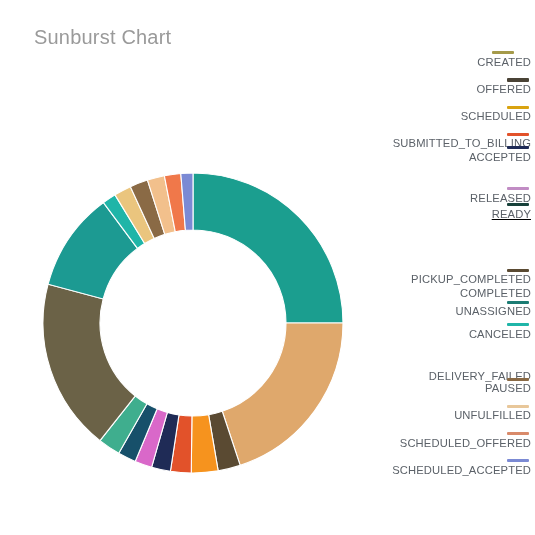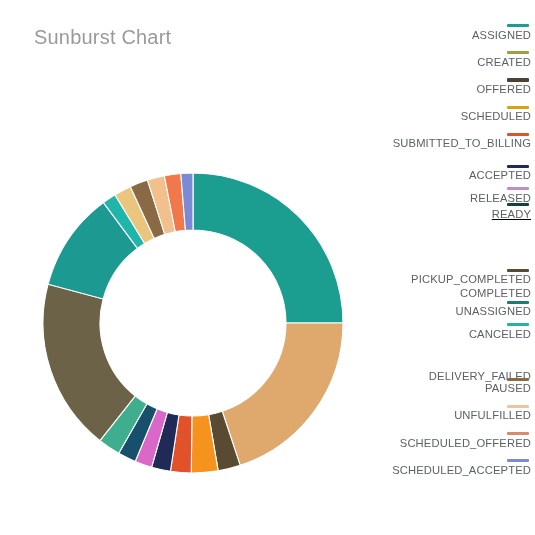--- a/index.html
+++ b/index.html
@@ -145,41 +145,37 @@
             <title>SCHEDULED_OFFERED</title>
           </path>
           <path d="M 138.79619879982124 1.497266793324087 A 150 150 0 0 1 150.99999999999997 1 L 150.99999999999997 58 A 93 93 0 0 0 143.43364325588917 58.30830541186094 Z" fill="#7b8ad4" class="donut-slice">
             <title>SCHEDULED_ACCEPTED</title>
           </path>
         </g>
     </svg>
   </div>
 
   <div id="legend">
-      <div class="legend-item" style="top: 10px;">
-        <span class="legend-swatch" style="background: rgb(27, 158, 143);"></span>
-        <span class="legend-label">ASSIGNED</span>
-      </div>
-      <div class="legend-item" style="top: 37.2px;">
+      <div class="legend-item" style="top: 37.2px; align-items: center;">
         <span class="legend-swatch" style="background: rgb(165, 154, 74);"></span>
         <span class="legend-label">CREATED</span>
       </div>
       <div class="legend-item" style="top: 64.4px;">
         <span class="legend-swatch" style="background: rgb(74, 67, 54);"></span>
         <span class="legend-label">OFFERED</span>
       </div>
       <div class="legend-item" style="top: 91.6px;">
         <span class="legend-swatch" style="background: rgb(217, 163, 16);"></span>
         <span class="legend-label">SCHEDULED</span>
       </div>
       <div class="legend-item" style="top: 118.8px;">
         <span class="legend-swatch" style="background: rgb(226, 82, 42);"></span>
         <span class="legend-label">SUBMITTED_TO_BILLING</span>
       </div>
-      <div class="legend-item" style="top: 146px; justify-content: center;">
+      <div class="legend-item" style="top: 132px;">
         <span class="legend-swatch" style="background: rgb(31, 43, 86);"></span>
         <span class="legend-label">ACCEPTED</span>
       </div>
       <div class="legend-item" style="top: 173.2px;">
         <span class="legend-swatch" style="background: rgb(193, 140, 196);"></span>
         <span class="legend-label">RELEASED</span>
       </div>
       <div class="legend-item" style="top: 189px; text-decoration: underline;">
         <span class="legend-swatch" style="background: rgb(23, 65, 58);"></span>
         <span class="legend-label">READY</span>

